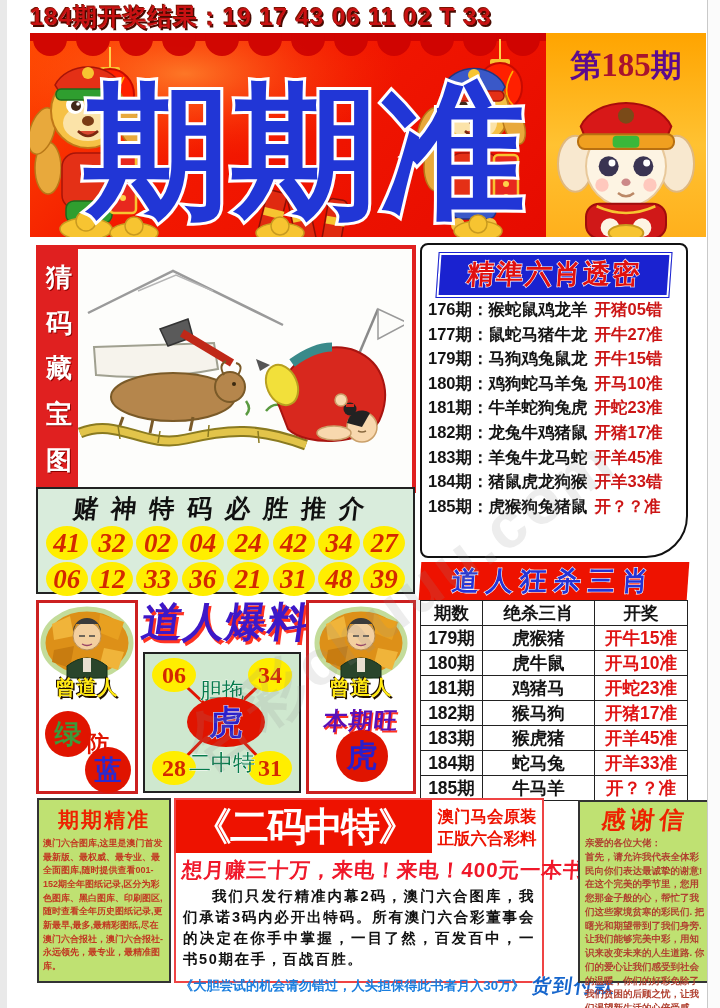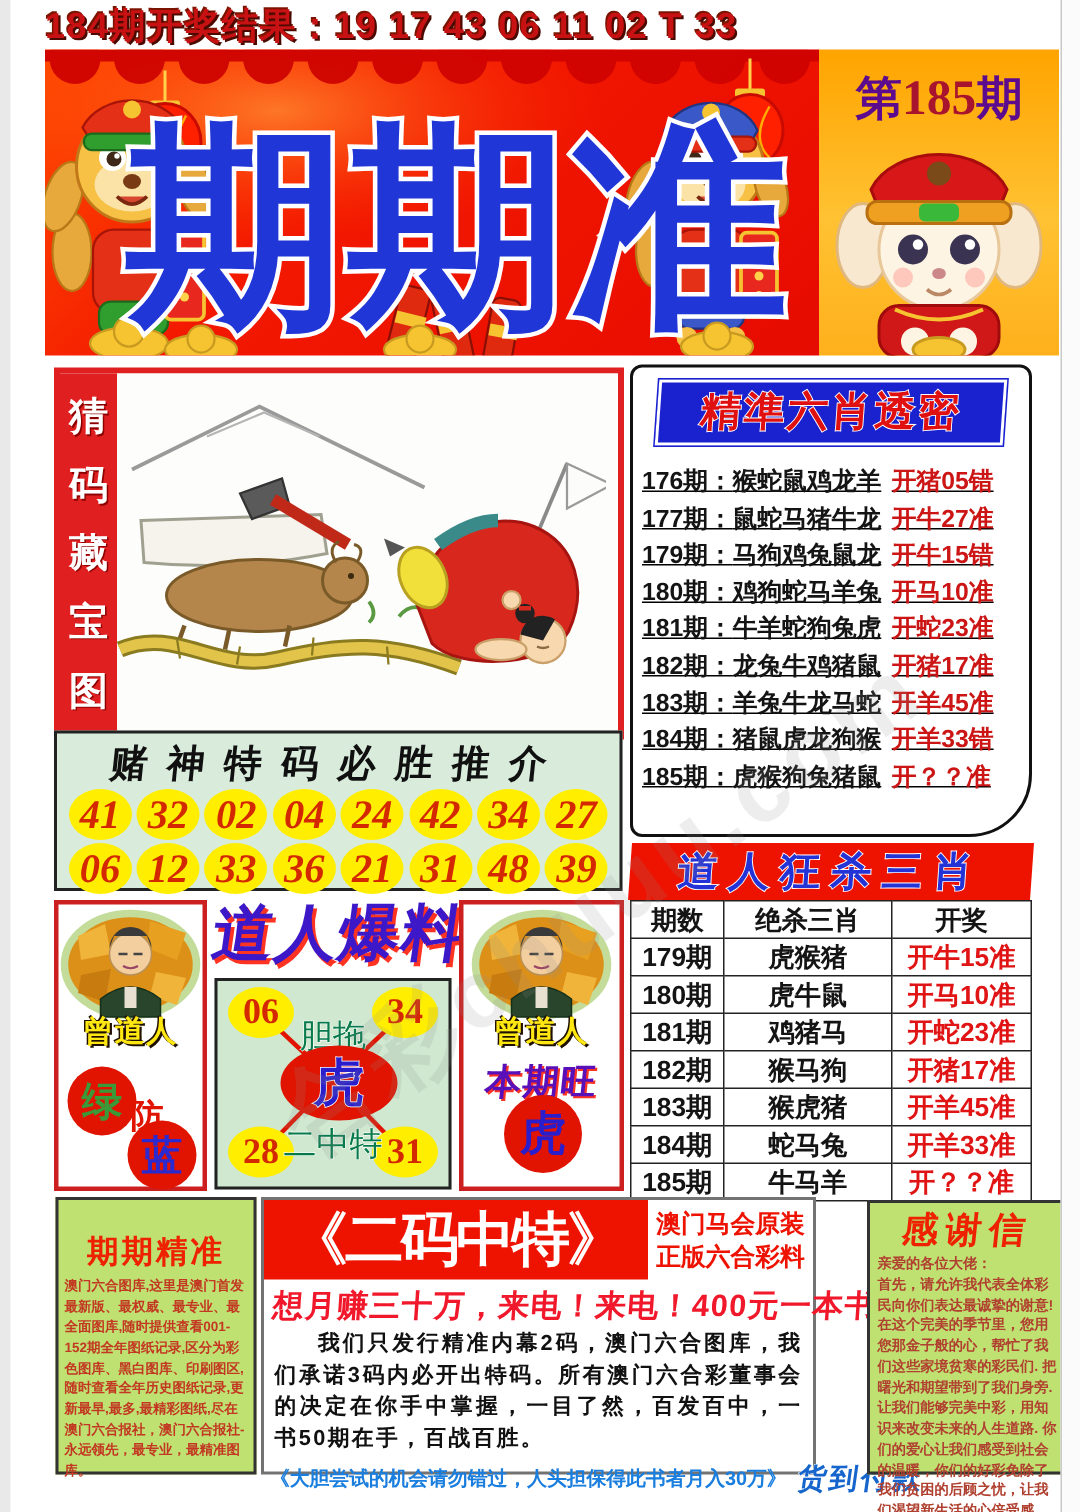--- a/index.html
+++ b/index.html
@@ -43,21 +43,21 @@
   .num-ball{width:42px;height:34px;background:#ffee00;border-radius:50%;text-align:center;
     line-height:34px;font-size:27px;font-weight:bold;color:#d42800;
     font-family:"Liberation Serif","DejaVu Serif",serif;}
 
   
   .sixbox{position:absolute;left:420px;top:243px;width:268px;height:315px;background:#fff;
     border:2px solid #111;border-radius:8px 8px 42px 8px;box-sizing:border-box;}
   .six-head{margin:8px auto 0 auto;width:228px;height:40px;background:#1a22d0;border:2px solid #fff;
     outline:1px solid #1a22d0;text-align:center;line-height:38px;font-size:27px;font-weight:bold;
     color:#e01010;letter-spacing:2px;-webkit-text-stroke:1.2px #fff;paint-order:stroke fill;transform:skewX(-4deg);}
-  .six-rows{margin-top:12px;padding-left:6px;text-decoration:underline;}
+  .six-rows{padding-left:6px;}
   .sx-row{height:24.6px;line-height:24.6px;font-size:16.5px;font-weight:bold;white-space:nowrap;}
   .sx-issue,.sx-zod{color:#141414;}
   .sx-res{color:#cc1616;margin-left:7px;}
 
   
   .kill-head{position:absolute;left:420px;top:562px;width:268px;height:38px;background:#ee1200;
     text-align:center;line-height:38px;font-size:27px;font-weight:bold;color:#2433d6;letter-spacing:7px;
     -webkit-text-stroke:1.2px #fff;paint-order:stroke fill;transform:skewX(-4deg);}
   .kill-wrap{position:absolute;left:420px;top:600px;width:268px;height:196px;}
   table.kill{width:100%;height:100%;border-collapse:collapse;background:#fff;}
@@ -88,26 +88,26 @@
   .card .pname{text-align:center;font-size:20px;font-weight:bold;color:#ffe812;letter-spacing:1px;
     text-shadow:1.5px 1.5px 0 #201000,-1px -1px 0 #201000;margin-top:-6px;white-space:nowrap;}
   .rc{position:absolute;border-radius:50%;background:#e01400;text-align:center;font-weight:bold;}
   .g-char{color:#3a9a3a;} .b-char{color:#2a2ad0;} .t-char{color:#2a1ecc;}
   .fang{position:absolute;font-size:22px;font-weight:bold;color:#e01400;}
   .hot-label{text-align:center;font-size:24px;font-weight:bold;color:#5a10b8;letter-spacing:1px;
     text-shadow:1.5px 1.5px 0 #ff3322;margin-top:4px;transform:skewX(-6deg);}
 
   
   .bl-box{position:absolute;left:37px;top:798px;width:134px;height:185px;background:#bfe172;
-    border:2px solid #333;box-sizing:border-box;padding:18px 4px;}
+    border:2px solid #333;box-sizing:border-box;padding:4px 4px;}
   .bl-title{text-align:center;font-size:21px;font-weight:bold;color:#ee2200;letter-spacing:2px;margin-top:2px;}
   .bl-body{font-size:9px;line-height:1.52;color:#c23822;font-weight:bold;margin-top:3px;}
 
   .bm-box{position:absolute;left:174px;top:798px;width:370px;height:185px;background:#fff;
-    border:2px solid #737373;box-sizing:border-box;}
+    border:2px solid #ef4444;box-sizing:border-box;}
   .bm-bannerrow{display:flex;height:53px;}
   .bm-banner{width:256px;background:#ee1200;color:#fff;font-size:39px;font-weight:bold;
     line-height:53px;text-align:center;white-space:nowrap;letter-spacing:-2px;}
   .bm-side{flex:1;padding-top:5px;text-align:center;font-size:16.5px;line-height:1.35;
     font-weight:bold;color:#ee1200;white-space:nowrap;}
   .bm-sub{font-size:20.5px;font-weight:bold;color:#f0182a;letter-spacing:1px;padding:3px 4px 0 6px;
     white-space:nowrap;transform:skewX(-4deg);}
   .bm-body{font-size:14.5px;font-weight:bold;color:#111;letter-spacing:1.6px;line-height:1.45;
     text-indent:2em;padding:2px 7px 0 7px;text-align:justify;}
   .bm-footer{display:flex;align-items:center;gap:8px;padding:3px 2px 0 4px;white-space:nowrap;}

